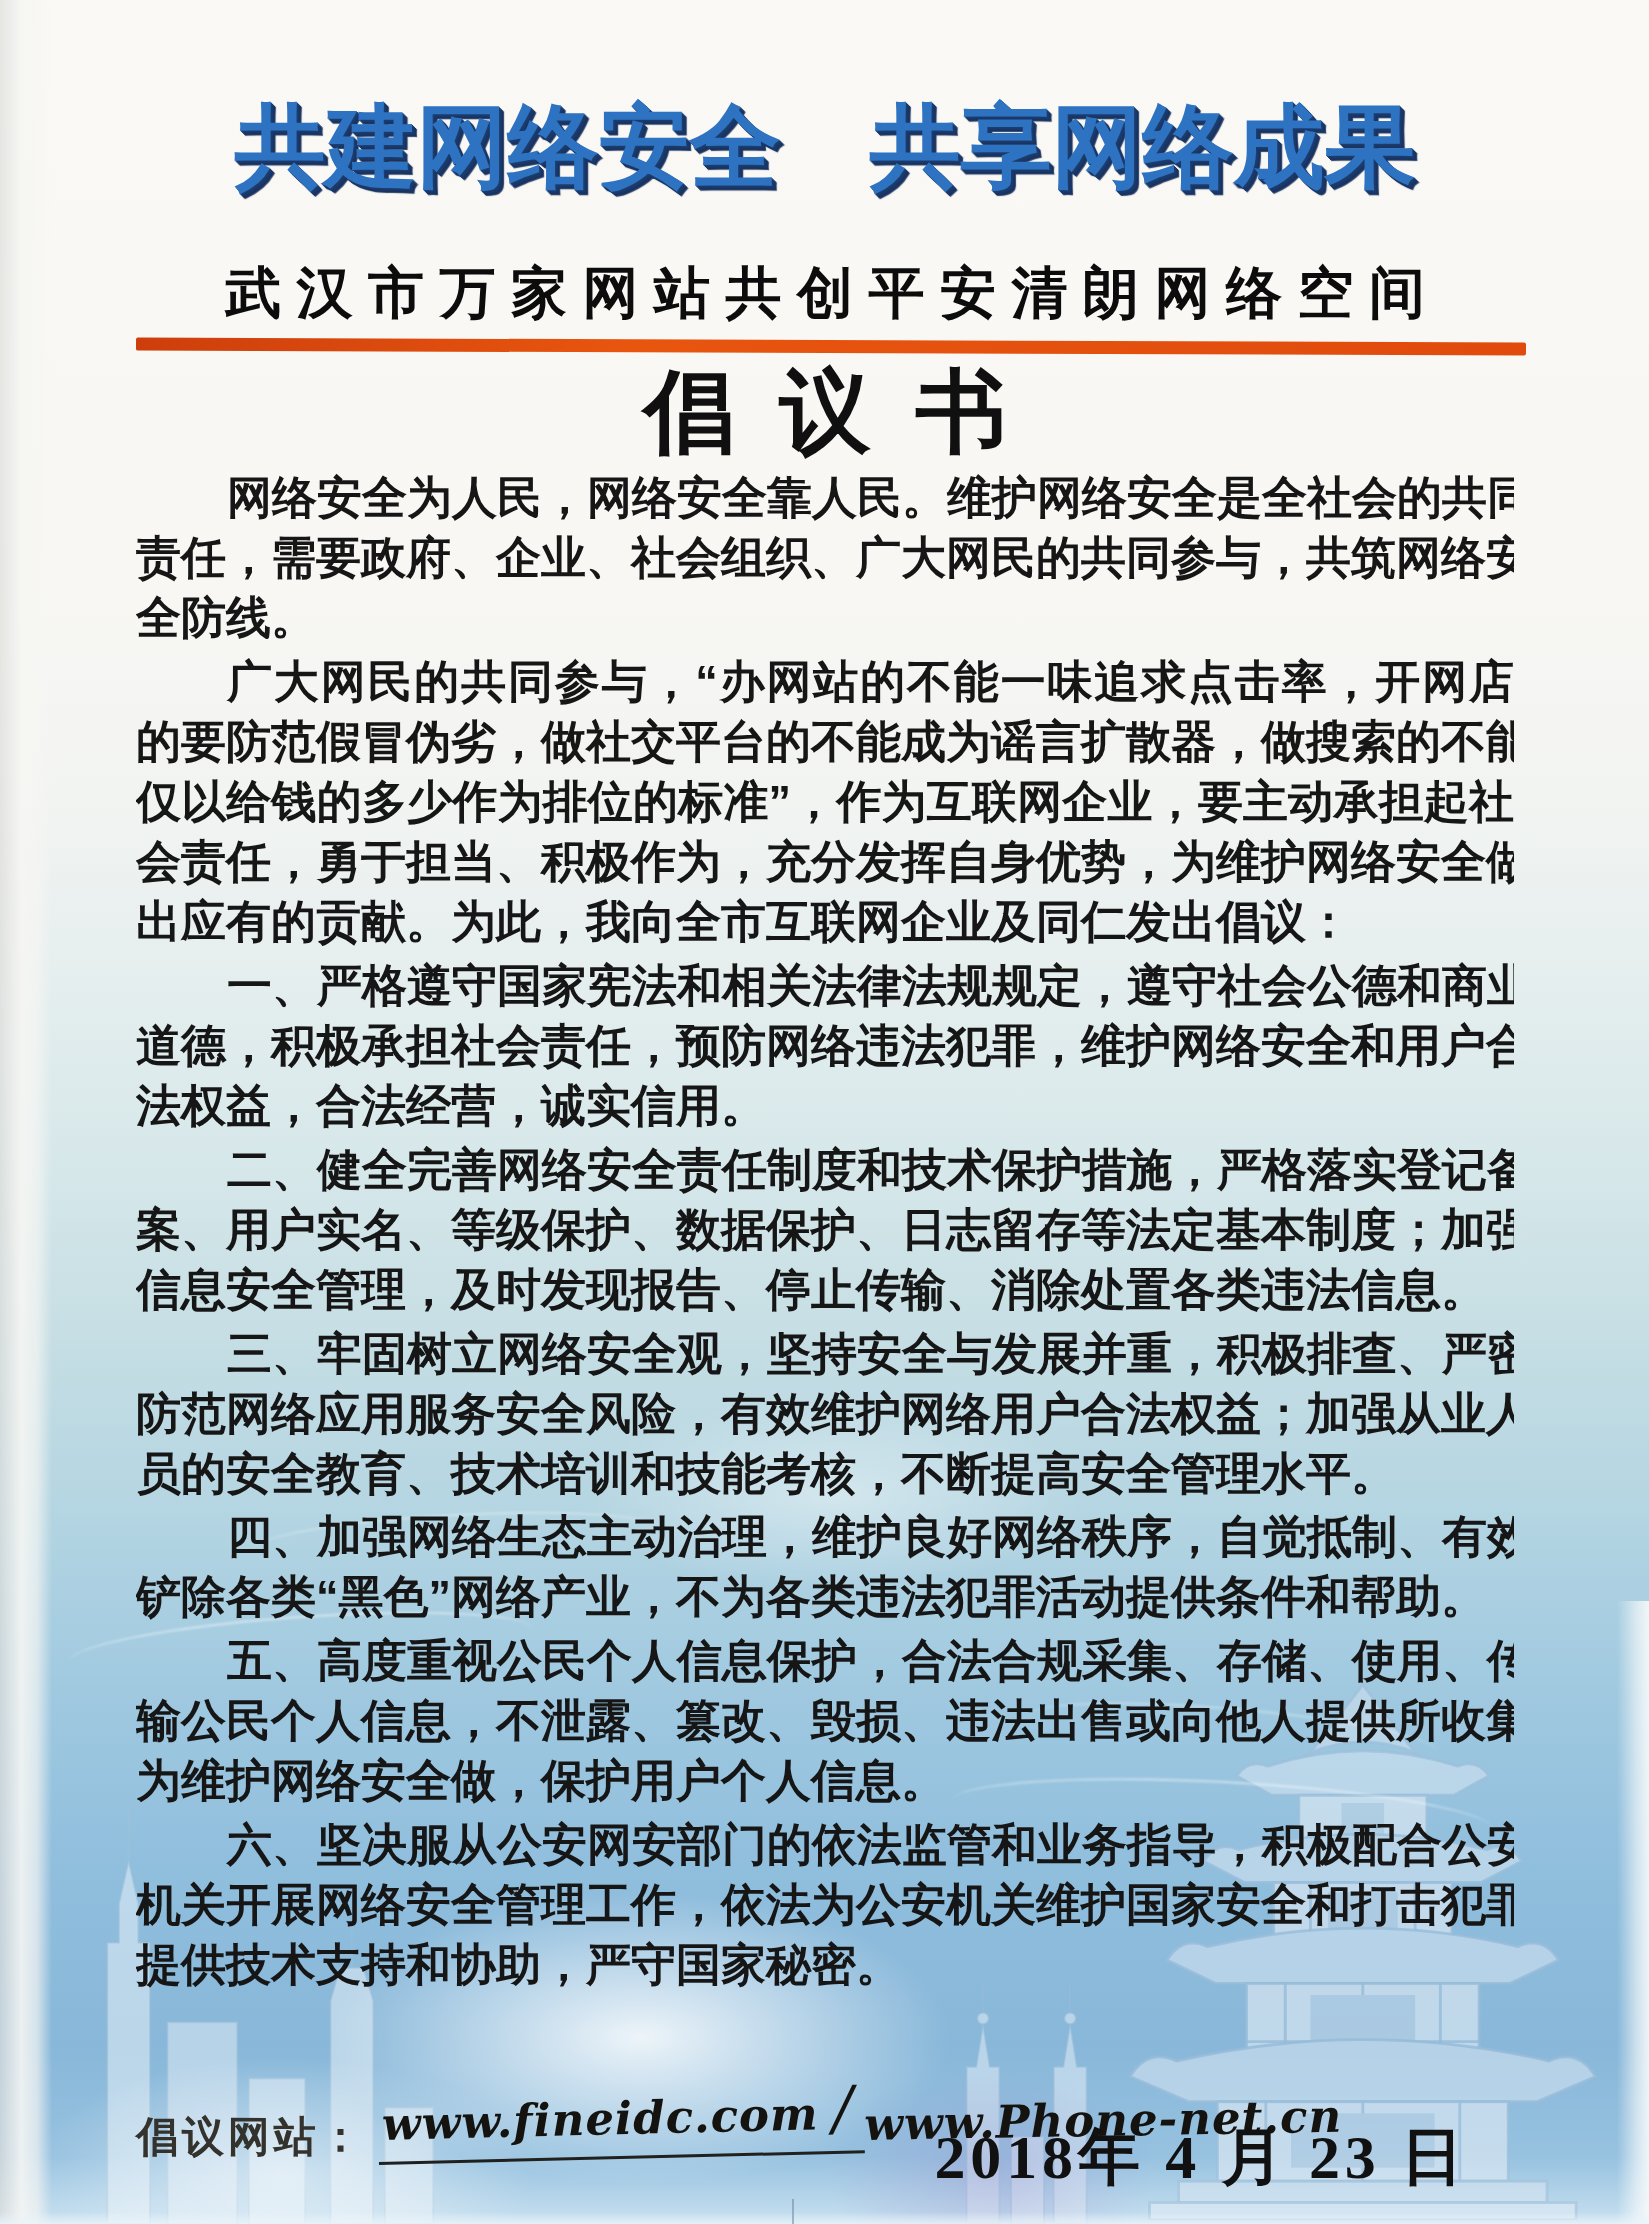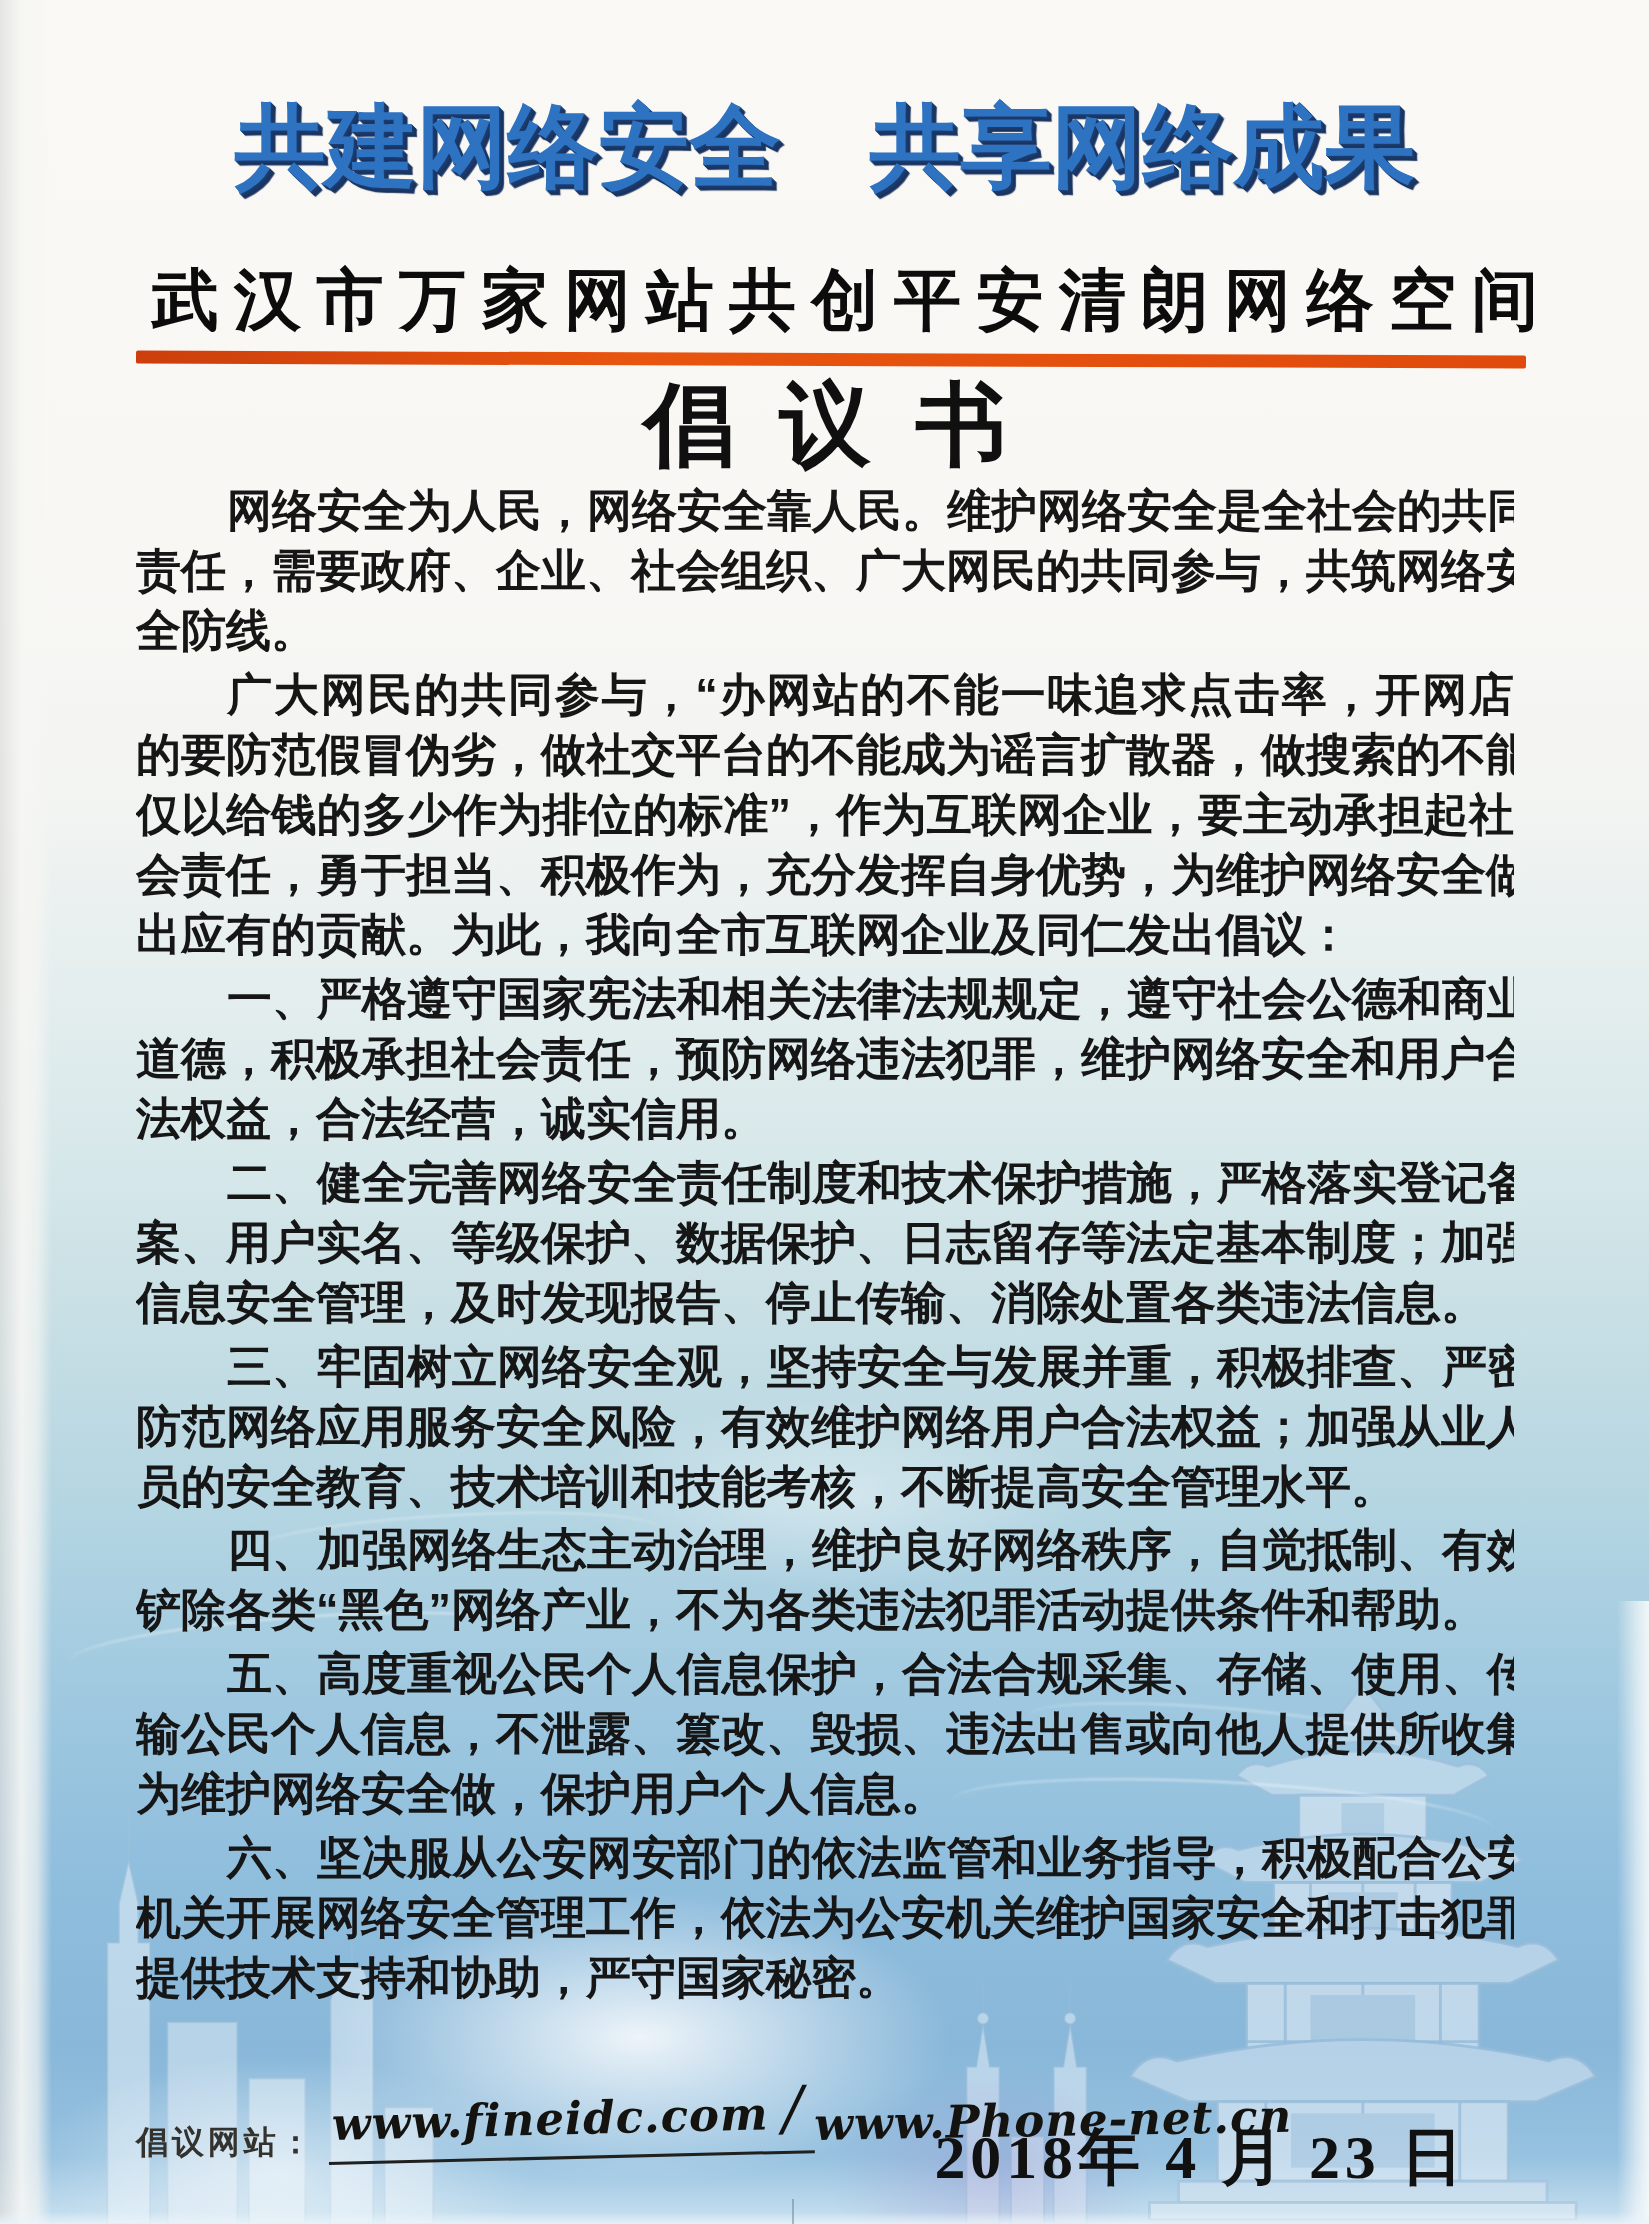--- a/index.html
+++ b/index.html
@@ -45,39 +45,39 @@
   
   .content{position:relative;z-index:4;padding:0 136px;}
   .banner{display:flex;justify-content:center;gap:89px;
     margin:0;padding-top:93px;
     font-size:91px;font-weight:900;line-height:1.18;letter-spacing:0;
     color:var(--title-blue,#2e73c2);
     text-shadow:1px 1px 0 #1d3d6e,1.9px 1.9px 0 #1b3a6a,2.9px 2.9px 0 #193766,
                 3.9px 3.9px 0 #173263,4.9px 4.9px 1px rgba(18,42,84,.9);
     white-space:nowrap;}
   .subtitle{margin-top:60px;text-align:center;white-space:nowrap;
-    font-size:67px;font-weight:900;color:#0c0c0c;
+    font-size:56px;font-weight:900;color:#0c0c0c;
     letter-spacing:15.5px;text-indent:15.5px;line-height:1.18;}
   .rule{width:1390px;height:12.6px;margin:13.6px auto 0;
     background:linear-gradient(90deg,#cd3e0c,var(--rule-orange,#e8550f) 35%,#e04b0d);
     transform:rotate(0.2deg);border-radius:1.9px;}
   .doc-title{margin-top:12px;text-align:center;
     font-family:"Liberation Serif",serif;font-weight:700;
     font-size:91px;line-height:1.05;color:#101010;
     letter-spacing:45px;text-indent:45px;white-space:nowrap;}
   .body{margin-top:7.8px;font-size:45px;font-weight:700;color:#161616;}
   .para{margin:0 0 3.9px;}
   .para .line{height:60px;line-height:60px;overflow:hidden;
     text-align:justify;text-align-last:justify;white-space:nowrap;}
   .para .line.first{text-indent:91px;}
   .para .line.last{text-align-last:left;}
   
   .footer-site{position:absolute;left:136px;top:2084px;z-index:5;
     display:flex;align-items:flex-end;white-space:nowrap;}
-  .site-label{font-size:32px;font-weight:700;color:#34322d;letter-spacing:3.9px;}
+  .site-label{font-size:42px;font-weight:700;color:#34322d;letter-spacing:3.9px;}
   .hand-group{display:inline-block;margin-left:13.6px;padding:0 7.8px 7.8px 3.9px;
     border-bottom:3.9px solid #20201e;transform:rotate(-1.4deg);transform-origin:left bottom;}
   .hand{font-family:"DejaVu Serif",serif;font-style:italic;font-weight:700;
     font-size:45px;color:#14130f;letter-spacing:1px;}
   .hand.sep{font-size:60px;font-weight:400;margin:0 1.9px 0 9.7px;}
   .hand-tail{padding-bottom:13.6px;transform:rotate(-1deg);transform-origin:left bottom;}
   .footer-date{position:absolute;right:182px;top:2115px;z-index:5;
     font-family:"Liberation Serif",serif;font-size:62px;font-weight:700;
     color:#111;letter-spacing:4.9px;white-space:nowrap;}
 </style>

